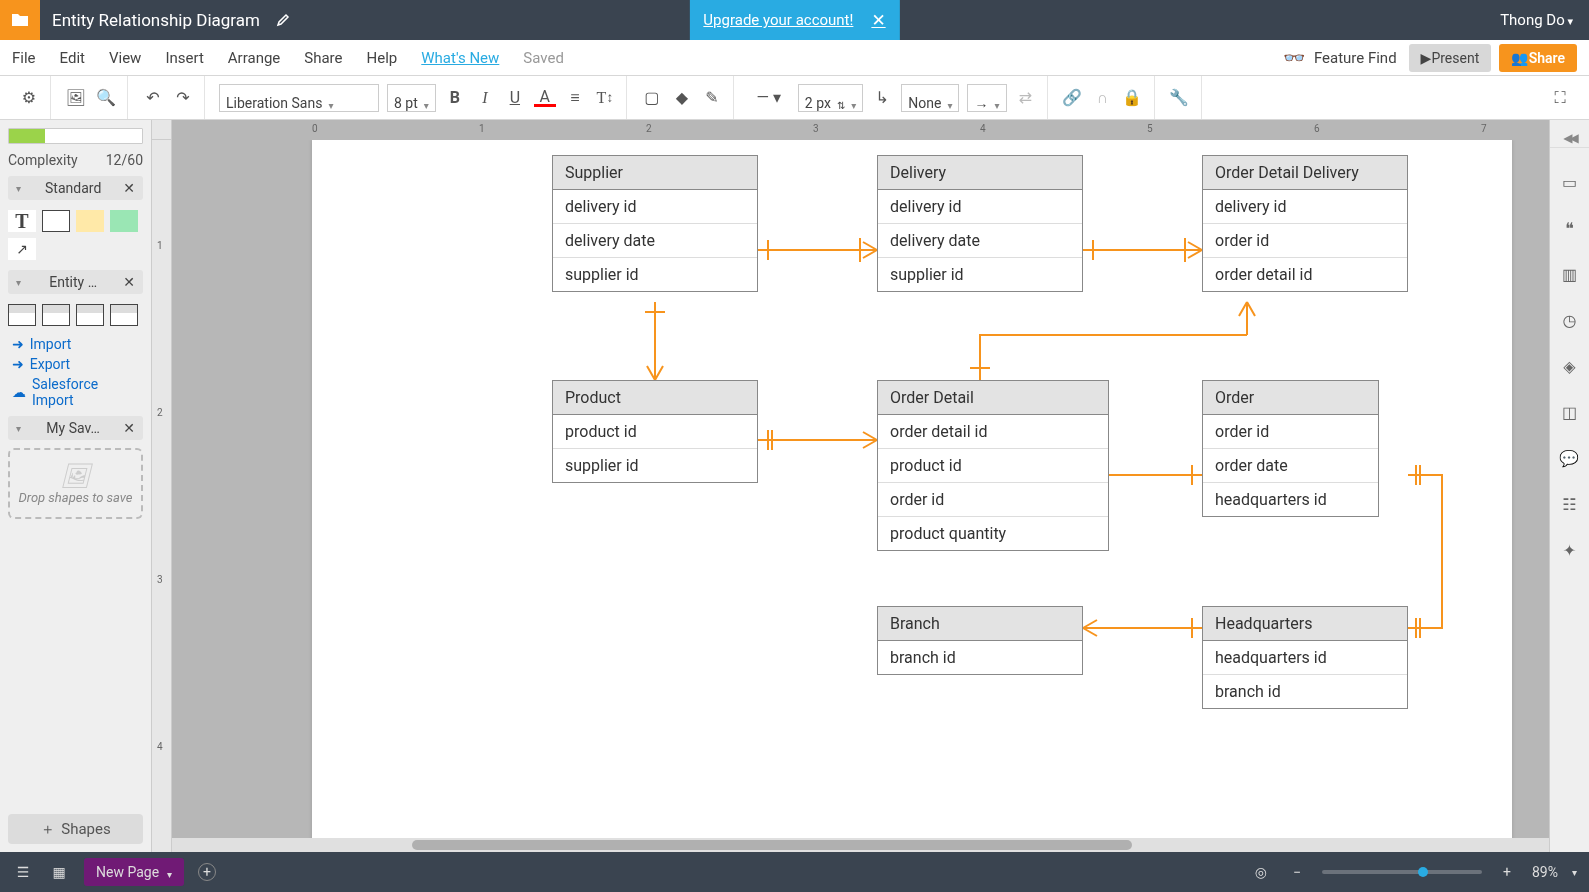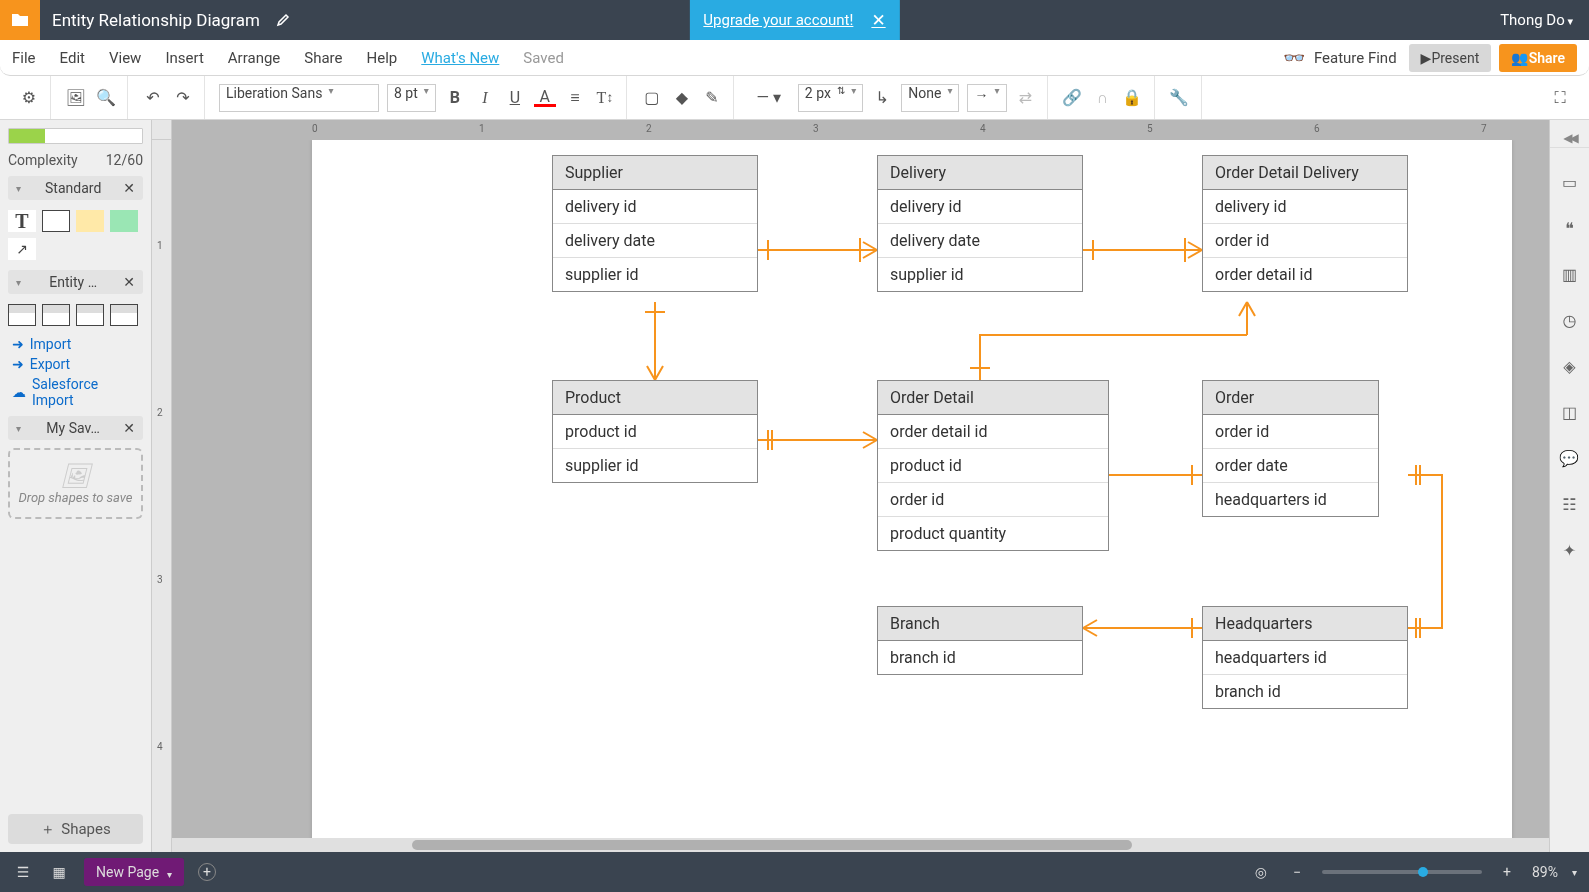--- a/index.html
+++ b/index.html
@@ -7,35 +7,35 @@
 .topbar{height:40px;background:#3a4450;display:flex;align-items:center;color:#fff;font-size:15px;}
 .folder-icon{width:40px;height:40px;background:#f7941d;display:flex;align-items:center;justify-content:center;}
 .folder-icon svg{fill:#fff;}
 .doc-title{margin-left:12px;font-size:17px;}
 .pencil{margin-left:12px;}
 .upgrade-banner{position:absolute;left:50%;transform:translateX(-50%);top:0;background:#29abe2;height:40px;display:flex;align-items:center;padding:0 14px;color:#fff;font-size:15px;}
 .upgrade-banner span{text-decoration:underline;cursor:pointer;}
 .upgrade-close{margin-left:18px;cursor:pointer;font-size:17px;}
 .user-menu{margin-left:auto;margin-right:16px;cursor:pointer;}
 .user-menu::after{content:" ▾";font-size:11px;}
-.menubar{height:36px;display:flex;align-items:center;border-bottom:1px solid #d7d7d7;font-size:15px;color:#444;border-radius:10px;}
+.menubar{height:36px;display:flex;align-items:center;border-bottom:1px solid #d7d7d7;font-size:15px;color:#444;}
 .menubar .mitem{padding:0 12px;cursor:pointer;}
 .menubar .mitem.link{color:#29abe2;text-decoration:underline;}
 .menubar .mitem.muted{color:#999;}
 .menubar .spacer{flex:1;}
 .feature-find{display:flex;align-items:center;gap:8px;margin-right:12px;color:#444;}
 .btn{height:28px;border-radius:3px;display:inline-flex;align-items:center;padding:0 12px;font-size:14px;cursor:pointer;border:none;}
 .btn.present{background:#d8d8d8;color:#444;margin-right:8px;}
 .btn.share{background:#f7941d;color:#fff;font-weight:600;}
 .toolbar{height:44px;border-bottom:1px solid #d7d7d7;display:flex;align-items:center;padding:0 8px;gap:4px;color:#555;}
 .tgroup{display:flex;align-items:center;gap:8px;padding:0 10px;border-right:1px solid #e4e4e4;height:100%;}
 .tgroup:last-child{border-right:none;}
 .tool-ic{width:22px;height:22px;display:inline-flex;align-items:center;justify-content:center;cursor:pointer;}
 select,.selbox{height:28px;border:1px solid #ccc;background:#fff;font-size:14px;padding:0 6px;color:#444;}
-.selbox{display:inline-flex;align-items:flex-start;gap:6px;}
+.selbox{display:inline-flex;align-items:flex-end;gap:6px;}
 .selbox::after{content:"▾";font-size:10px;color:#888;}
 .body-area{display:flex;height:calc(892px - 40px - 36px - 44px - 40px);}
 .left-panel{width:152px;background:#efefef;border-right:1px solid #ccc;padding:8px;display:flex;flex-direction:column;gap:8px;font-size:14px;color:#444;}
 .complexity-bar{height:16px;background:#fff;border:1px solid #ccc;position:relative;overflow:hidden;border-radius:1px;}
 .complexity-fill{height:100%;background:#9bd34a;width:27%;}
 .complexity-label{display:flex;justify-content:space-between;font-size:14px;color:#555;}
 .panel-sec{background:#e3e3e3;border-radius:3px;padding:4px 8px;display:flex;align-items:center;justify-content:space-between;font-size:14px;color:#444;}
 .panel-sec::before{content:"▾ ";font-size:10px;color:#888;margin-right:2px;}
 .shape-grid{display:flex;flex-wrap:wrap;gap:6px;padding:2px 0;}
 .shp{width:28px;height:22px;display:inline-flex;align-items:center;justify-content:center;border:1px solid #444;background:#fff;}

